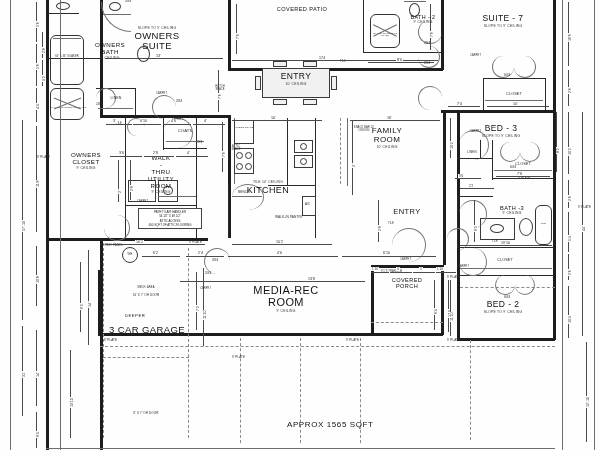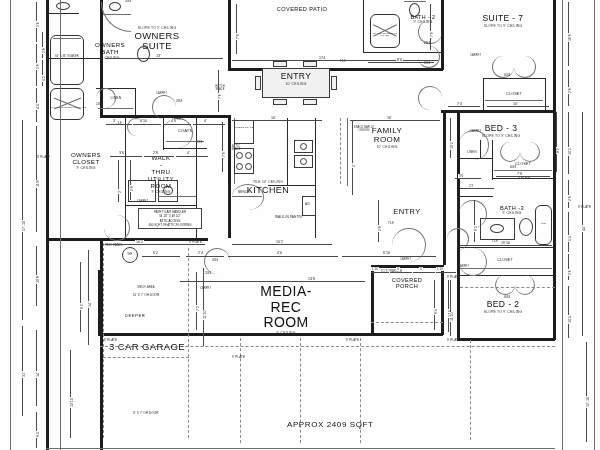--- a/index.html
+++ b/index.html
@@ -259,21 +259,21 @@
     <span class="nm" style="font-size:9px;">KITCHEN</span>
   </div>
 
   <div class="rlabel" style="left:360px;top:127px;width:54px;">
     <span class="nm" style="white-space:pre-line;font-size:8px;">FAMILY
 ROOM</span>
     <span class="sub">10' CEILING</span>
   </div>
 
   <div class="rlabel" style="left:248px;top:284px;width:76px;">
-    <span class="nm" style="white-space:pre-line;font-size:14px;">MEDIA-REC
+    <span class="nm" style="white-space:pre-line;font-size:11px;">MEDIA-REC
 ROOM</span>
     <span class="sub">9' CEILING</span>
   </div>
 
   <div class="rlabel" style="left:383px;top:208px;width:48px;">
     <span class="nm" style="font-size:7.5px;">ENTRY</span>
   </div>
 
   <div class="rlabel sm" style="left:377px;top:277px;width:60px;">
     <span class="nm" style="white-space:pre-line;font-size:5.6px;">COVERED
@@ -303,21 +303,21 @@
     <span class="nm" style="font-size:5.6px;">BATH -3</span>
     <span class="sub">9' CEILING</span>
   </div>
 
   <div class="rlabel" style="left:470px;top:300px;width:66px;">
     <span class="nm" style="font-size:8.5px;">BED - 2</span>
     <span class="sub">SLOPE TO 9' CEILING</span>
   </div>
 
   <div class="deeper" style="left:125px;top:313px;">DEEPER</div>
-  <div class="rlabel big" style="left:100px;top:342px;width:94px;">
+  <div class="rlabel big" style="left:100px;top:325px;width:94px;">
     <span class="nm" style="font-size:9.5px;">3 CAR GARAGE</span>
   </div>
 
   <div class="tiny c" style="left:98px;top:96px;width:36px;font-size:3.6px;">LINEN</div>
   <div class="tiny c" style="left:166px;top:128px;width:38px;font-size:4.2px;">COATS</div>
   <div class="tiny c" style="left:485px;top:92px;width:58px;font-size:3.8px;">CLOSET</div>
   <div class="tiny c" style="left:494px;top:162px;width:58px;font-size:3.8px;">CLOSET</div>
   <div class="tiny c" style="left:470px;top:258px;width:70px;font-size:3.8px;">CLOSET</div>
   <div class="tiny c" style="left:459px;top:150px;width:26px;font-size:3px;">LINEN</div>
   <div class="tiny c" style="left:265px;top:215px;width:48px;font-size:3.2px;white-space:pre-line;">WALK-IN PANTRY</div>
@@ -523,21 +523,21 @@
 
   <div class="dimv" style="left:42px;top:32px;height:26px;"></div>
   <div class="dtxtv" style="left:42px;top:54px;">2'8</div>
   <div class="dimv" style="left:42px;top:60px;height:26px;"></div>
   <div class="dtxtv" style="left:42px;top:82px;">9'2</div>
   <div class="dimv" style="left:118px;top:160px;height:42px;"></div>
   <div class="dtxtv" style="left:118px;top:194px;">2'</div>
   <div class="dimv" style="left:130px;top:160px;height:40px;"></div>
   <div class="dtxtv" style="left:130px;top:192px;">2'8</div>
 
-  <div class="sqft" style="left:287px;top:420px;">APPROX 2409 SQFT</div>
+  <div class="sqft" style="left:287px;top:420px;">APPROX 1565 SQFT</div>
 
   <div class="thin v" style="left:10px;top:0;height:450px;"></div>
   <div class="thin v" style="left:594px;top:0;height:450px;"></div>
   <div class="thin v" style="left:60px;top:0;height:450px;"></div>
   <div class="thin v" style="left:562px;top:0;height:450px;"></div>
   <div class="thin h" style="left:46px;top:448px;width:509px;"></div>
 
 </div>
 
 </body></html>

